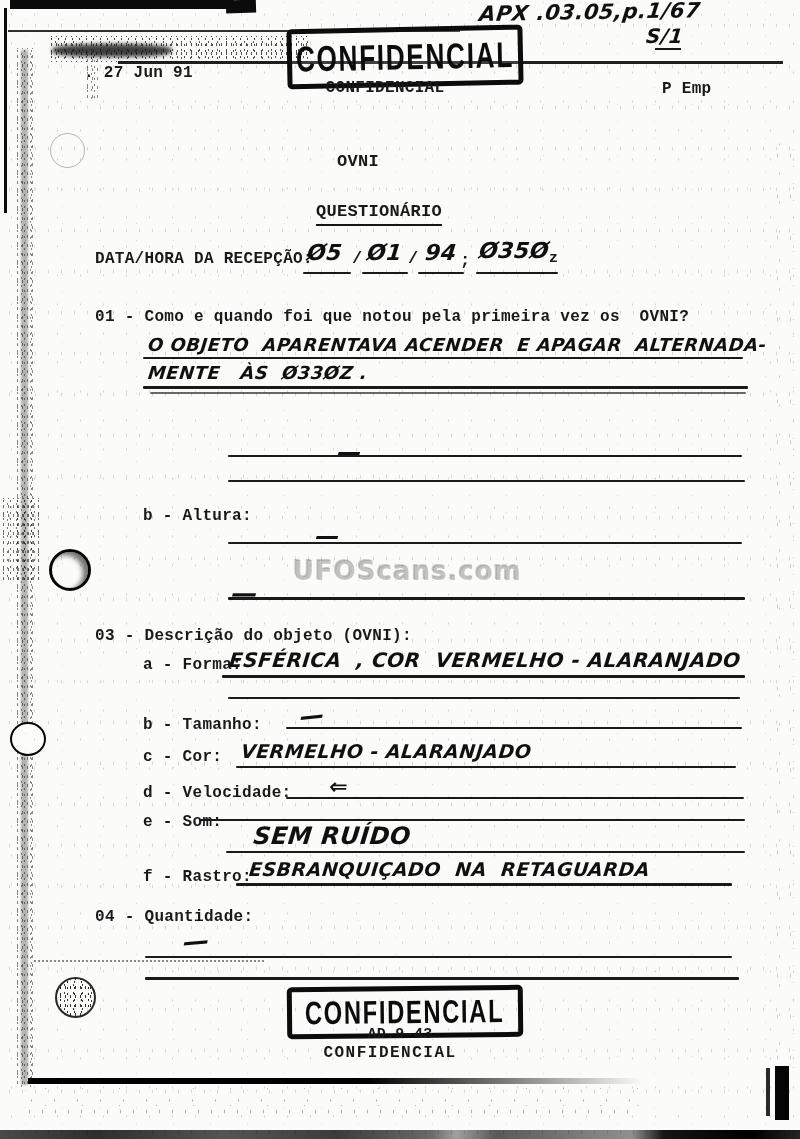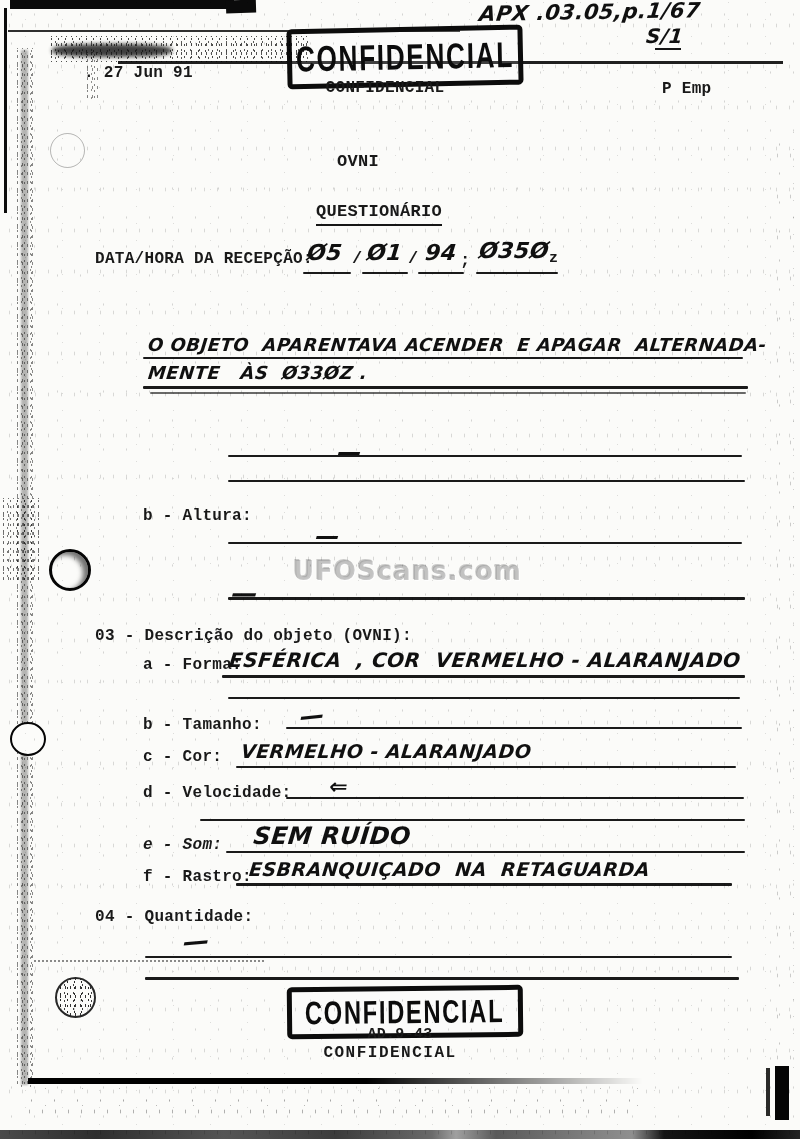--- a/index.html
+++ b/index.html
@@ -67,20 +67,21 @@
   <div class="abs typed" style="left:408px;top:249px;font-size:17px;">/</div>
   <div class="abs hand" style="left:424px;top:240px;font-size:22px;">94</div>
   <div class="abs typed" style="left:460px;top:251px;font-size:17px;">;</div>
   <div class="abs hand" style="left:478px;top:238px;font-size:22px;">Ø35Ø</div>
   <div class="abs typed" style="left:549px;top:250px;font-size:15px;">z</div>
   <div class="fline" style="left:303px;top:272px;width:48px;"></div>
   <div class="fline" style="left:362px;top:272px;width:46px;"></div>
   <div class="fline" style="left:418px;top:272px;width:46px;"></div>
   <div class="fline" style="left:476px;top:272px;width:82px;"></div>
 
+  <div class="abs typed" style="left:95px;top:308px;">01 - Como e quando foi que notou pela primeira vez os  OVNI?</div>
   <div class="abs hand" style="left:147px;top:334px;font-size:18px;">O OBJETO  APARENTAVA ACENDER  E APAGAR  ALTERNADA-</div>
   <div class="fline" style="left:143px;top:357px;width:600px;"></div>
   <div class="abs hand" style="left:147px;top:362px;font-size:18px;">MENTE   ÀS  Ø33ØZ .</div>
   <div class="fline" style="left:143px;top:386px;width:605px;height:3px;"></div>
   <div class="fline" style="left:150px;top:392px;width:596px;height:1.5px;opacity:.65;"></div>
 
 
   <div class="abs hand" style="left:336px;top:438px;font-size:24px;font-weight:800;">—</div>
   <div class="fline" style="left:228px;top:455px;width:514px;"></div>
   <div class="fline" style="left:228px;top:480px;width:517px;"></div>
@@ -107,21 +108,21 @@
 
   <div class="abs typed" style="left:143px;top:748px;">c - Cor:</div>
   <div class="abs hand" style="left:240px;top:740px;font-size:19px;">VERMELHO - ALARANJADO</div>
   <div class="fline" style="left:236px;top:766px;width:500px;"></div>
 
   <div class="abs typed" style="left:143px;top:784px;">d - Velocidade:</div>
   <div class="abs hand" style="left:328px;top:774px;font-size:22px;font-weight:800;">⇐</div>
   <div class="fline" style="left:286px;top:797px;width:458px;"></div>
   <div class="fline" style="left:200px;top:819px;width:545px;"></div>
 
-  <div class="abs typed" style="left:143px;top:836px;font-style:italic;">e - Som:</div>
+  <div class="abs typed" style="left:143px;top:813px;">e - Som:</div>
   <div class="abs hand" style="left:252px;top:822px;font-size:24px;">SEM RUÍDO</div>
   <div class="fline" style="left:226px;top:851px;width:519px;"></div>
 
   <div class="abs typed" style="left:143px;top:868px;">f - Rastro:</div>
   <div class="abs hand" style="left:248px;top:858px;font-size:19px;">ESBRANQUIÇADO  NA  RETAGUARDA</div>
   <div class="fline" style="left:236px;top:883px;width:496px;height:3px;"></div>
 
   <div class="abs typed" style="left:95px;top:908px;">04 - Quantidade:</div>
   <div class="abs hand" style="left:183px;top:927px;font-size:26px;font-weight:800;transform:skewX(-6deg) rotate(-5deg);">—</div>
   <div class="fline" style="left:145px;top:956px;width:587px;"></div>

